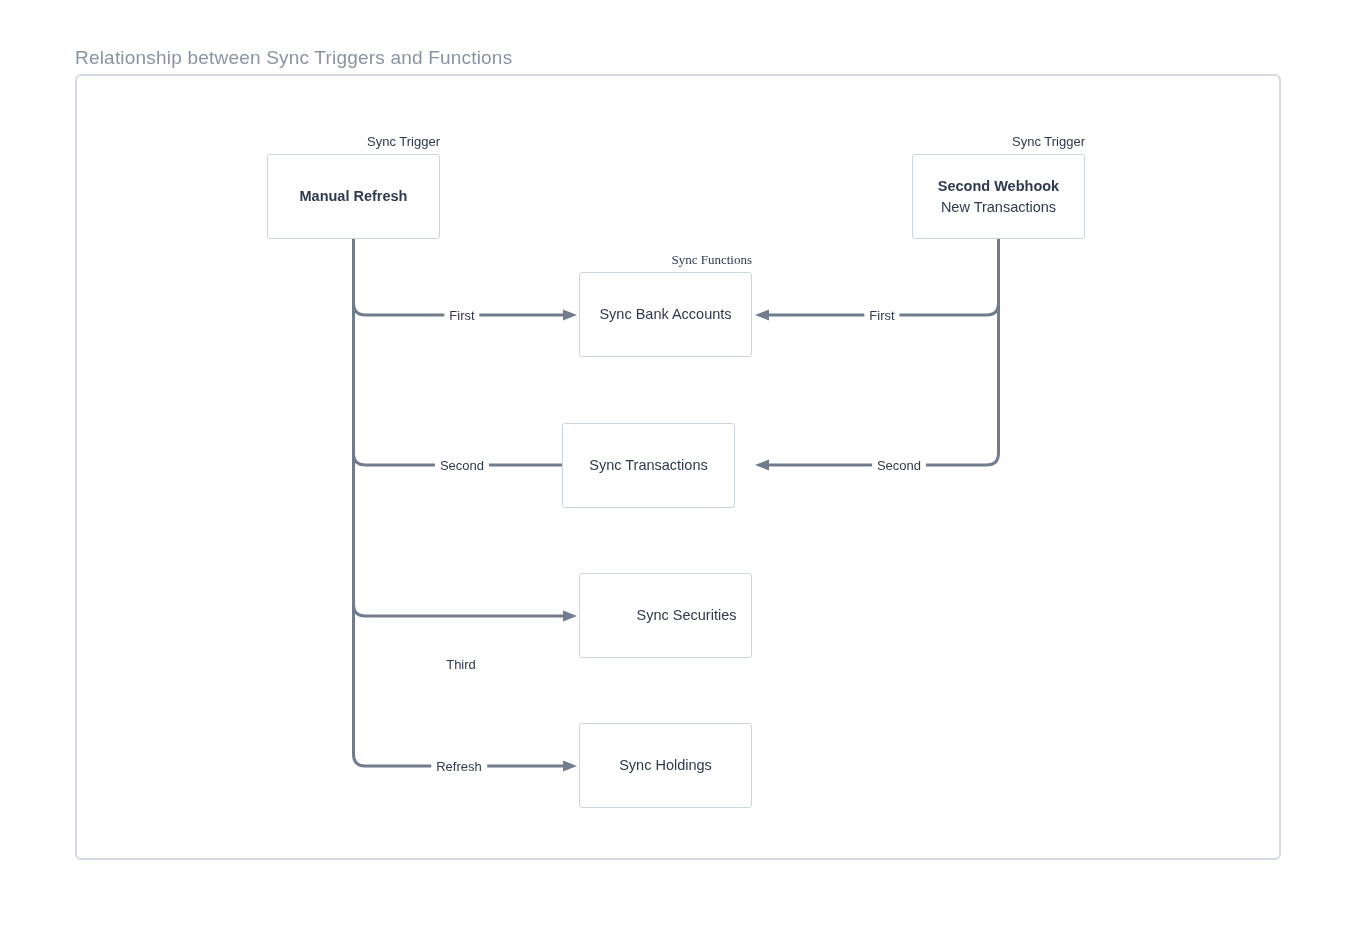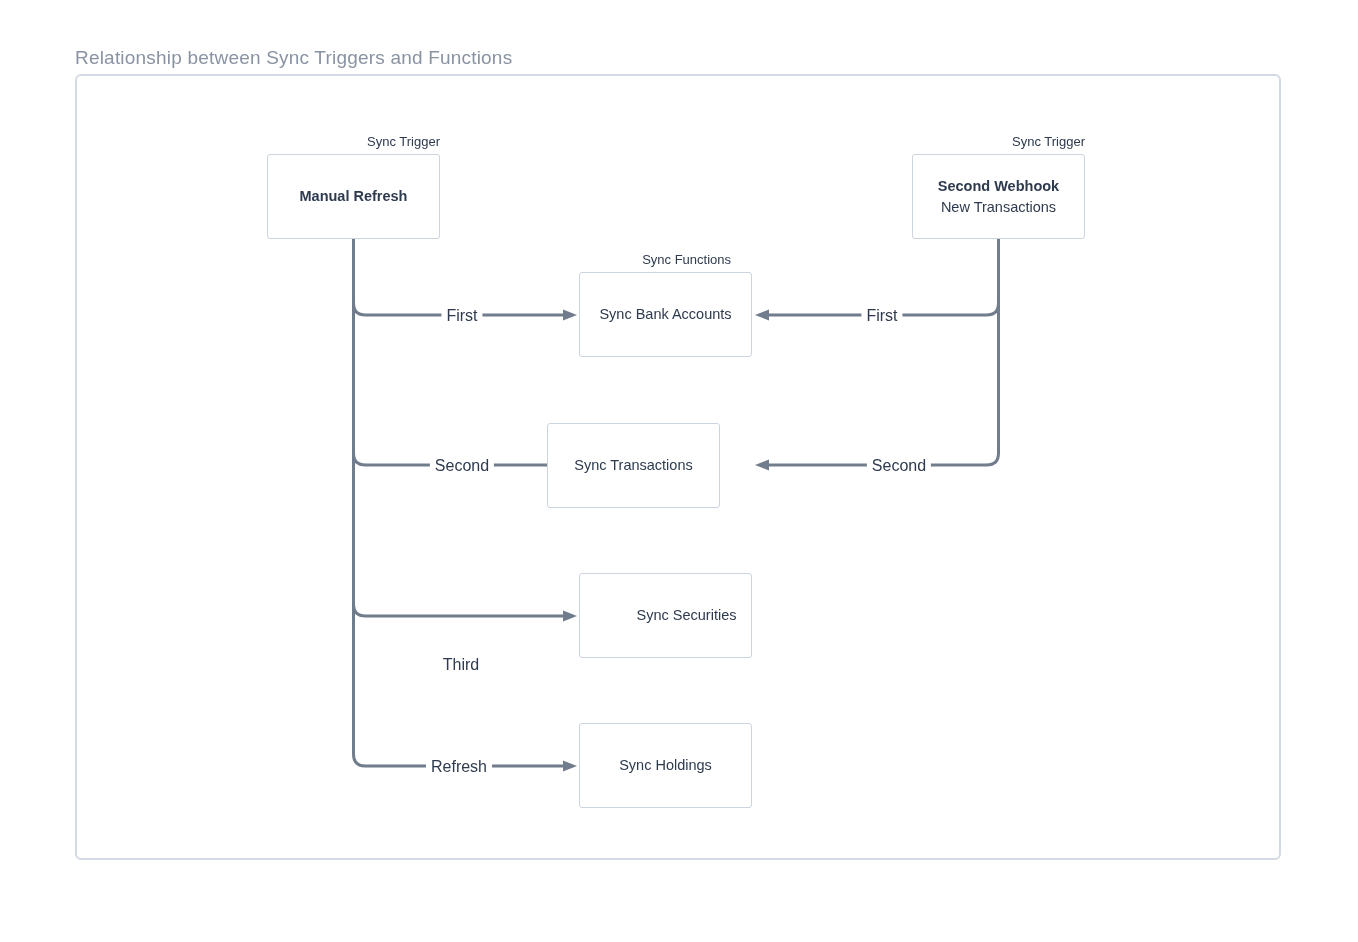--- a/index.html
+++ b/index.html
@@ -75,21 +75,21 @@
     text-align: right;
     font-size: 13px;
     line-height: 16px;
     color: var(--text-dark);
   }
   .edge-label {
     position: absolute;
     transform: translate(-50%, -50%);
     background: #ffffff;
     padding: 0 5px;
-    font-size: 16px;
+    font-size: 13px;
     line-height: 16px;
     color: var(--text-dark);
     white-space: nowrap;
   }
 </style>
 </head>
 <body>
 
 <div class="page">
 
@@ -123,26 +123,26 @@
     <div class="node-title">Manual Refresh</div>
     <div class="node-subtitle"></div>
   </div>
 
   <div class="caption" style="left:912px; top:134px;">Sync Trigger</div>
   <div class="node" style="left:912px; top:154px;">
     <div class="node-title">Second Webhook</div>
     <div class="node-subtitle">New Transactions</div>
   </div>
 
-  <div class="caption" style="left:558px; top:252px;">Sync Functions</div>
+  <div class="caption" style="left:579px; top:252px;font-family:Liberation Serif, serif;">Sync Functions</div>
 
   <div class="node" style="left:579px; top:272px;">
     <div>Sync Bank Accounts</div>
   </div>
-  <div class="node" style="left:547px; top:423px;text-align:right;">
+  <div class="node" style="left:562px; top:423px;text-align:right;">
     <div>Sync Transactions</div>
   </div>
   <div class="node" style="left:579px; top:573px;padding-left:42px;">
     <div>Sync Securities</div>
   </div>
   <div class="node" style="left:579px; top:723px;">
     <div>Sync Holdings</div>
   </div>
 
   <span class="edge-label" style="left:462px; top:316px;">First</span>

